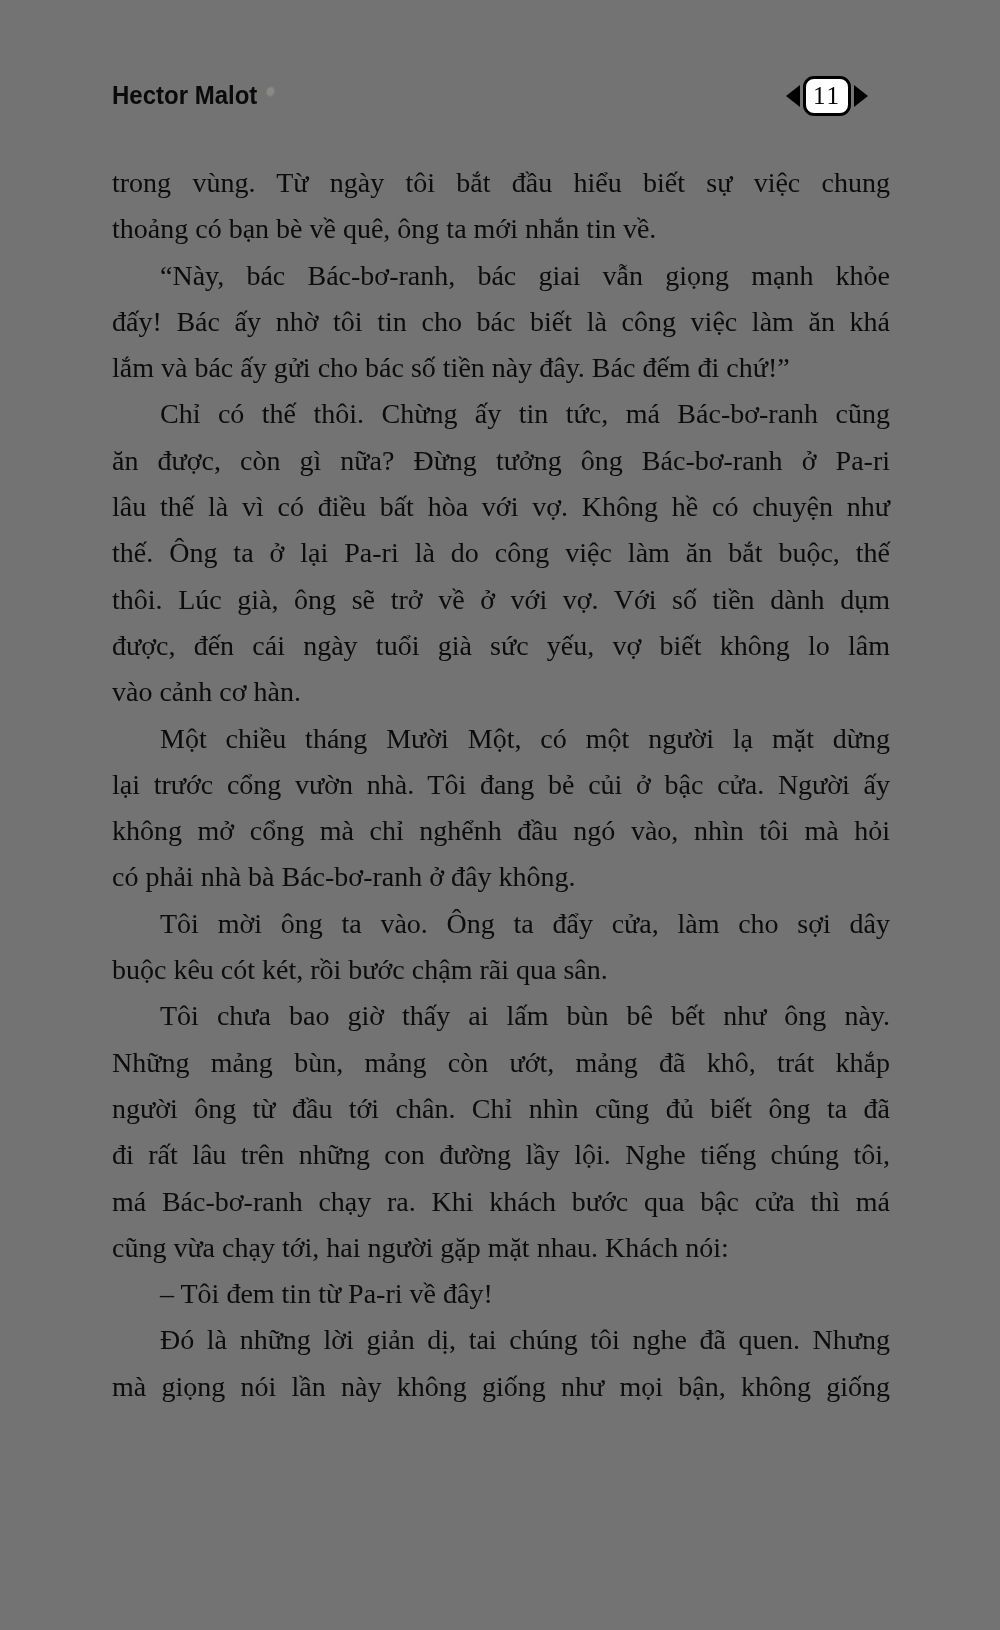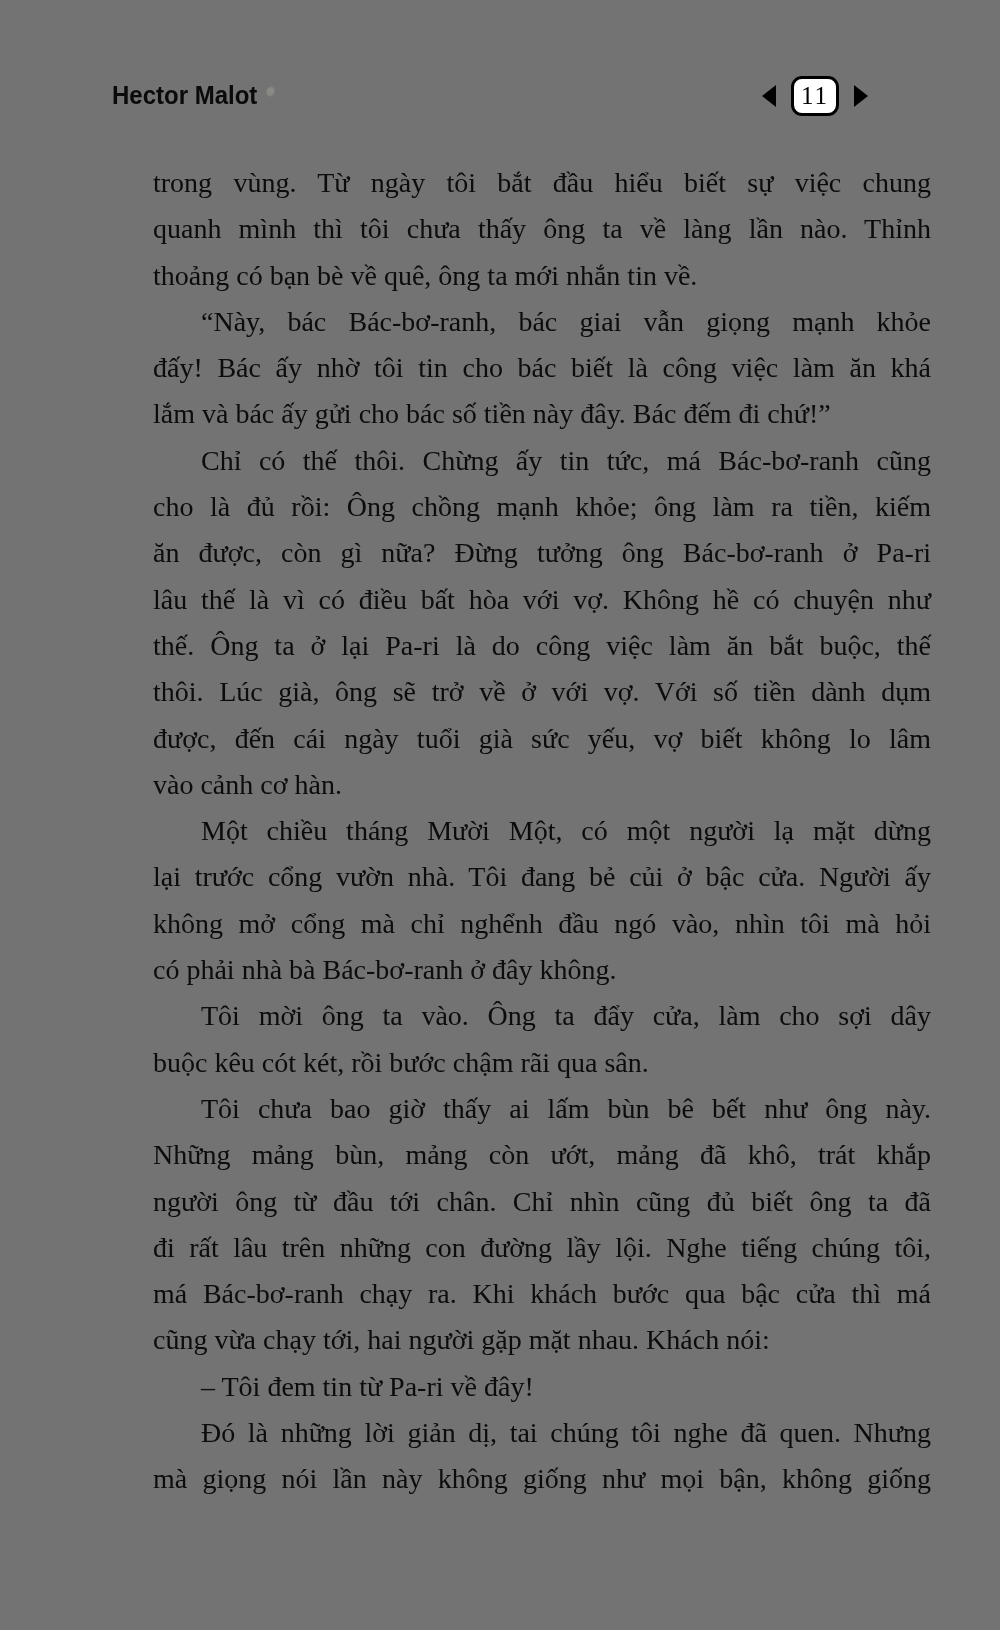--- a/index.html
+++ b/index.html
@@ -43,21 +43,21 @@
     height: 11px;
     background: radial-gradient(ellipse at center, #8a8a84 0%, rgba(160,160,150,0.5) 45%, transparent 75%);
     transform: rotate(20deg);
   }
   .pagenav {
     position: absolute;
     right: 132px;
     top: 4px;
     display: flex;
     align-items: center;
-    gap: 15px;
+    gap: 3px;
   }
   .tri {
     width: 0;
     height: 0;
     border-top: 11px solid transparent;
     border-bottom: 11px solid transparent;
   }
   .tri.left  { border-right: 14px solid #000; }
   .tri.right { border-left: 14px solid #000; }
   .numbox {
@@ -75,21 +75,20 @@
     color: #000;
   }
   
   .textblock {
     position: absolute;
     left: 112px;
     top: 160px;
     width: 778px;
     font-size: 28px;
     line-height: 46.3px;
-    margin-left: 41px;
   }
   .line {
     text-align: justify;
     text-align-last: justify;
   }
   .line.end {
     text-align: left;
     text-align-last: left;
   }
   .line.indent {
@@ -108,27 +107,25 @@
       <div class="tri left"></div>
       <div class="numbox">
         <span>11</span>
       </div>
       <div class="tri right"></div>
     </div>
   </div>
 
   <div class="textblock">
       <div class="line">trong vùng. Từ ngày tôi bắt đầu hiểu biết sự việc chung</div>
-      <div class="line">quanh mình thì tôi chưa thấy ông ta về làng lần nào. Thỉnh</div>
       <div class="line end">thoảng có bạn bè về quê, ông ta mới nhắn tin về.</div>
       <div class="line indent">“Này, bác Bác-bơ-ranh, bác giai vẫn giọng mạnh khỏe</div>
       <div class="line">đấy! Bác ấy nhờ tôi tin cho bác biết là công việc làm ăn khá</div>
       <div class="line end">lắm và bác ấy gửi cho bác số tiền này đây. Bác đếm đi chứ!”</div>
       <div class="line indent">Chỉ có thế thôi. Chừng ấy tin tức, má Bác-bơ-ranh cũng</div>
-      <div class="line">cho là đủ rồi: Ông chồng mạnh khỏe; ông làm ra tiền, kiếm</div>
       <div class="line">ăn được, còn gì nữa? Đừng tưởng ông Bác-bơ-ranh ở Pa-ri</div>
       <div class="line">lâu thế là vì có điều bất hòa với vợ. Không hề có chuyện như</div>
       <div class="line">thế. Ông ta ở lại Pa-ri là do công việc làm ăn bắt buộc, thế</div>
       <div class="line">thôi. Lúc già, ông sẽ trở về ở với vợ. Với số tiền dành dụm</div>
       <div class="line">được, đến cái ngày tuổi già sức yếu, vợ biết không lo lâm</div>
       <div class="line end">vào cảnh cơ hàn.</div>
       <div class="line indent">Một chiều tháng Mười Một, có một người lạ mặt dừng</div>
       <div class="line">lại trước cổng vườn nhà. Tôi đang bẻ củi ở bậc cửa. Người ấy</div>
       <div class="line">không mở cổng mà chỉ nghểnh đầu ngó vào, nhìn tôi mà hỏi</div>
       <div class="line end">có phải nhà bà Bác-bơ-ranh ở đây không.</div>

